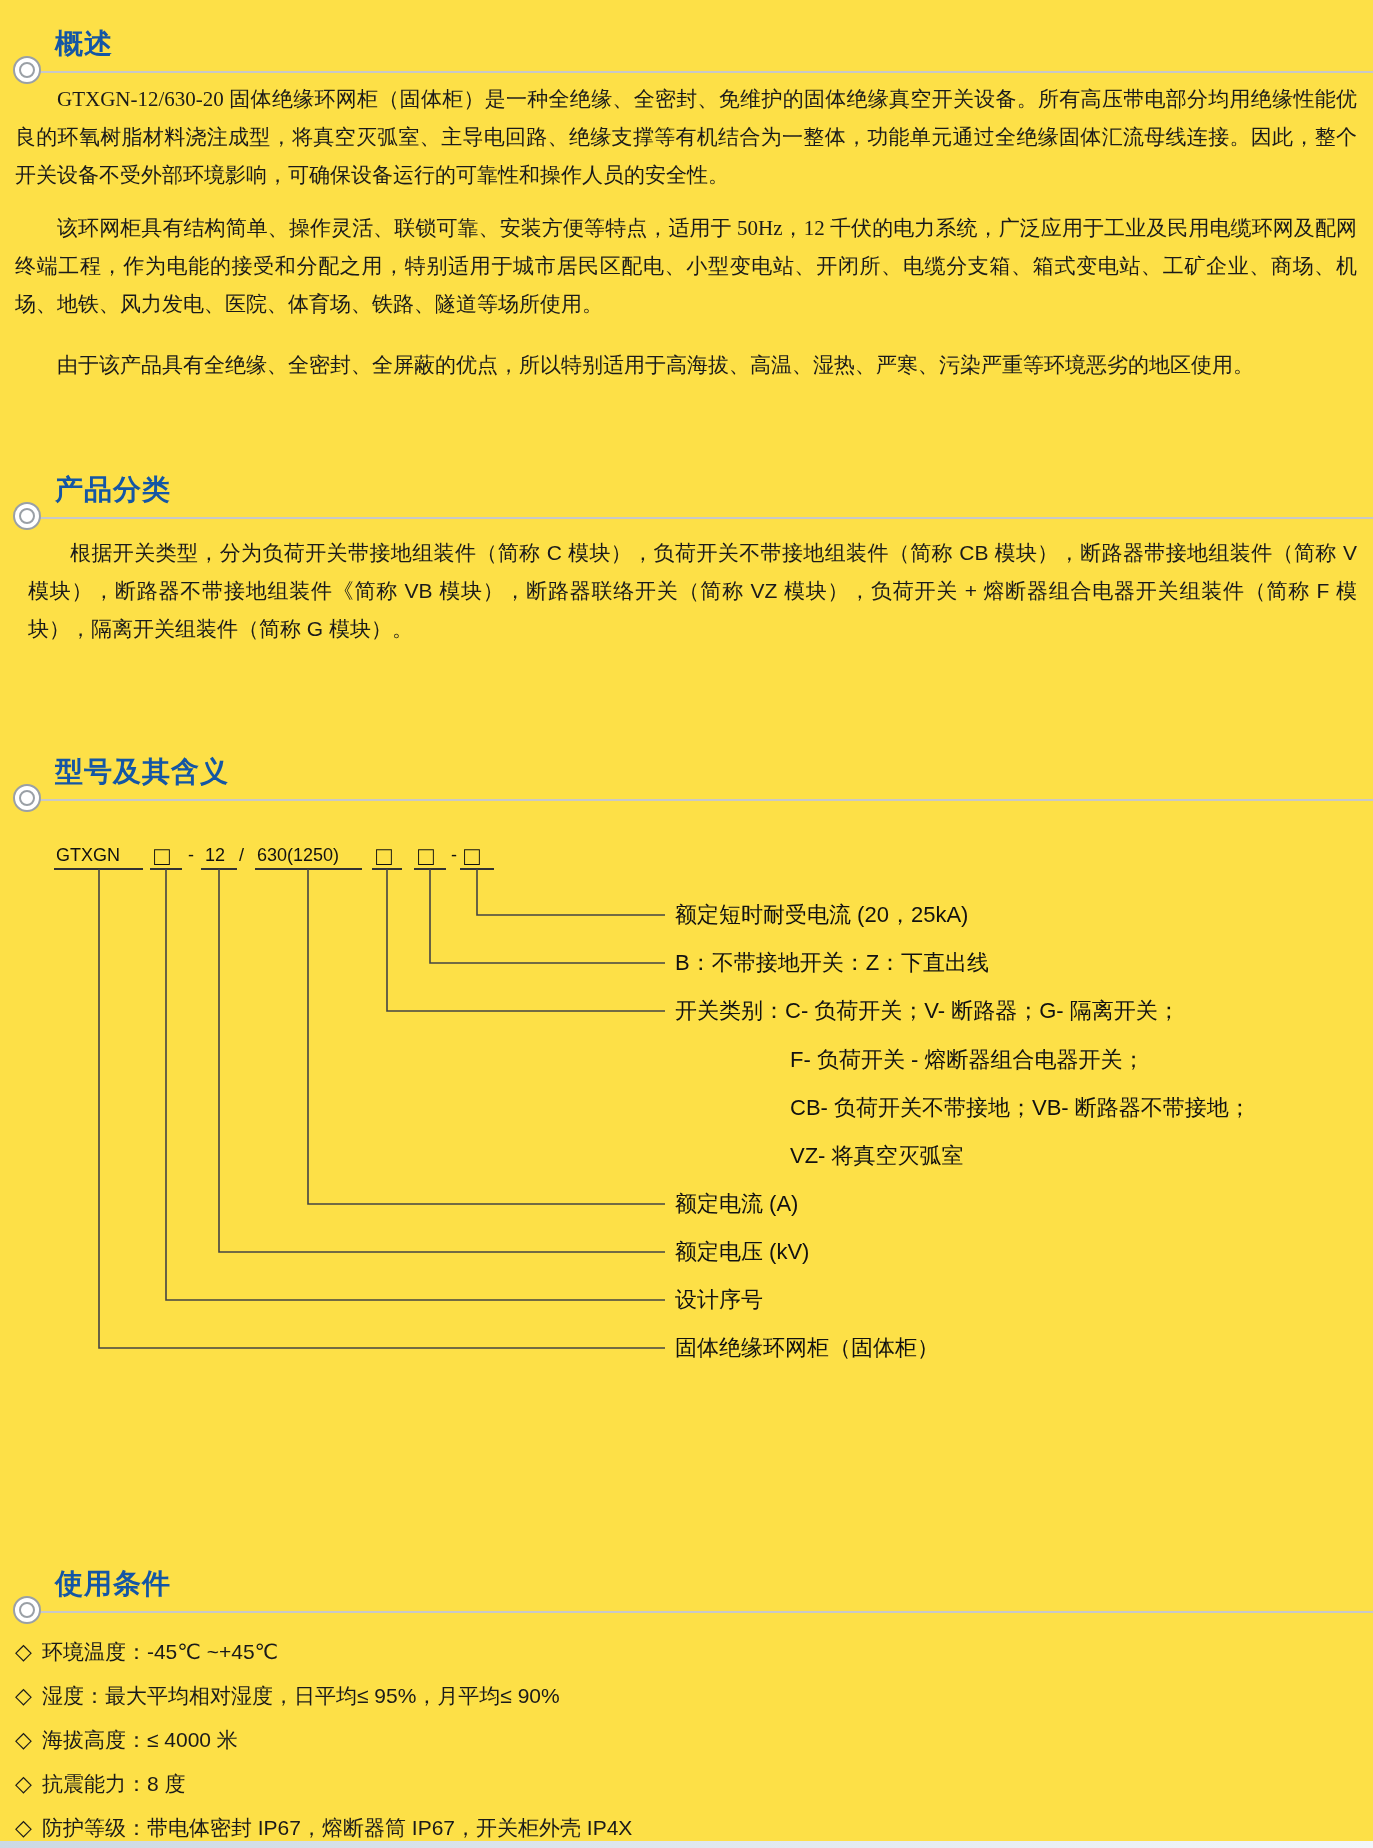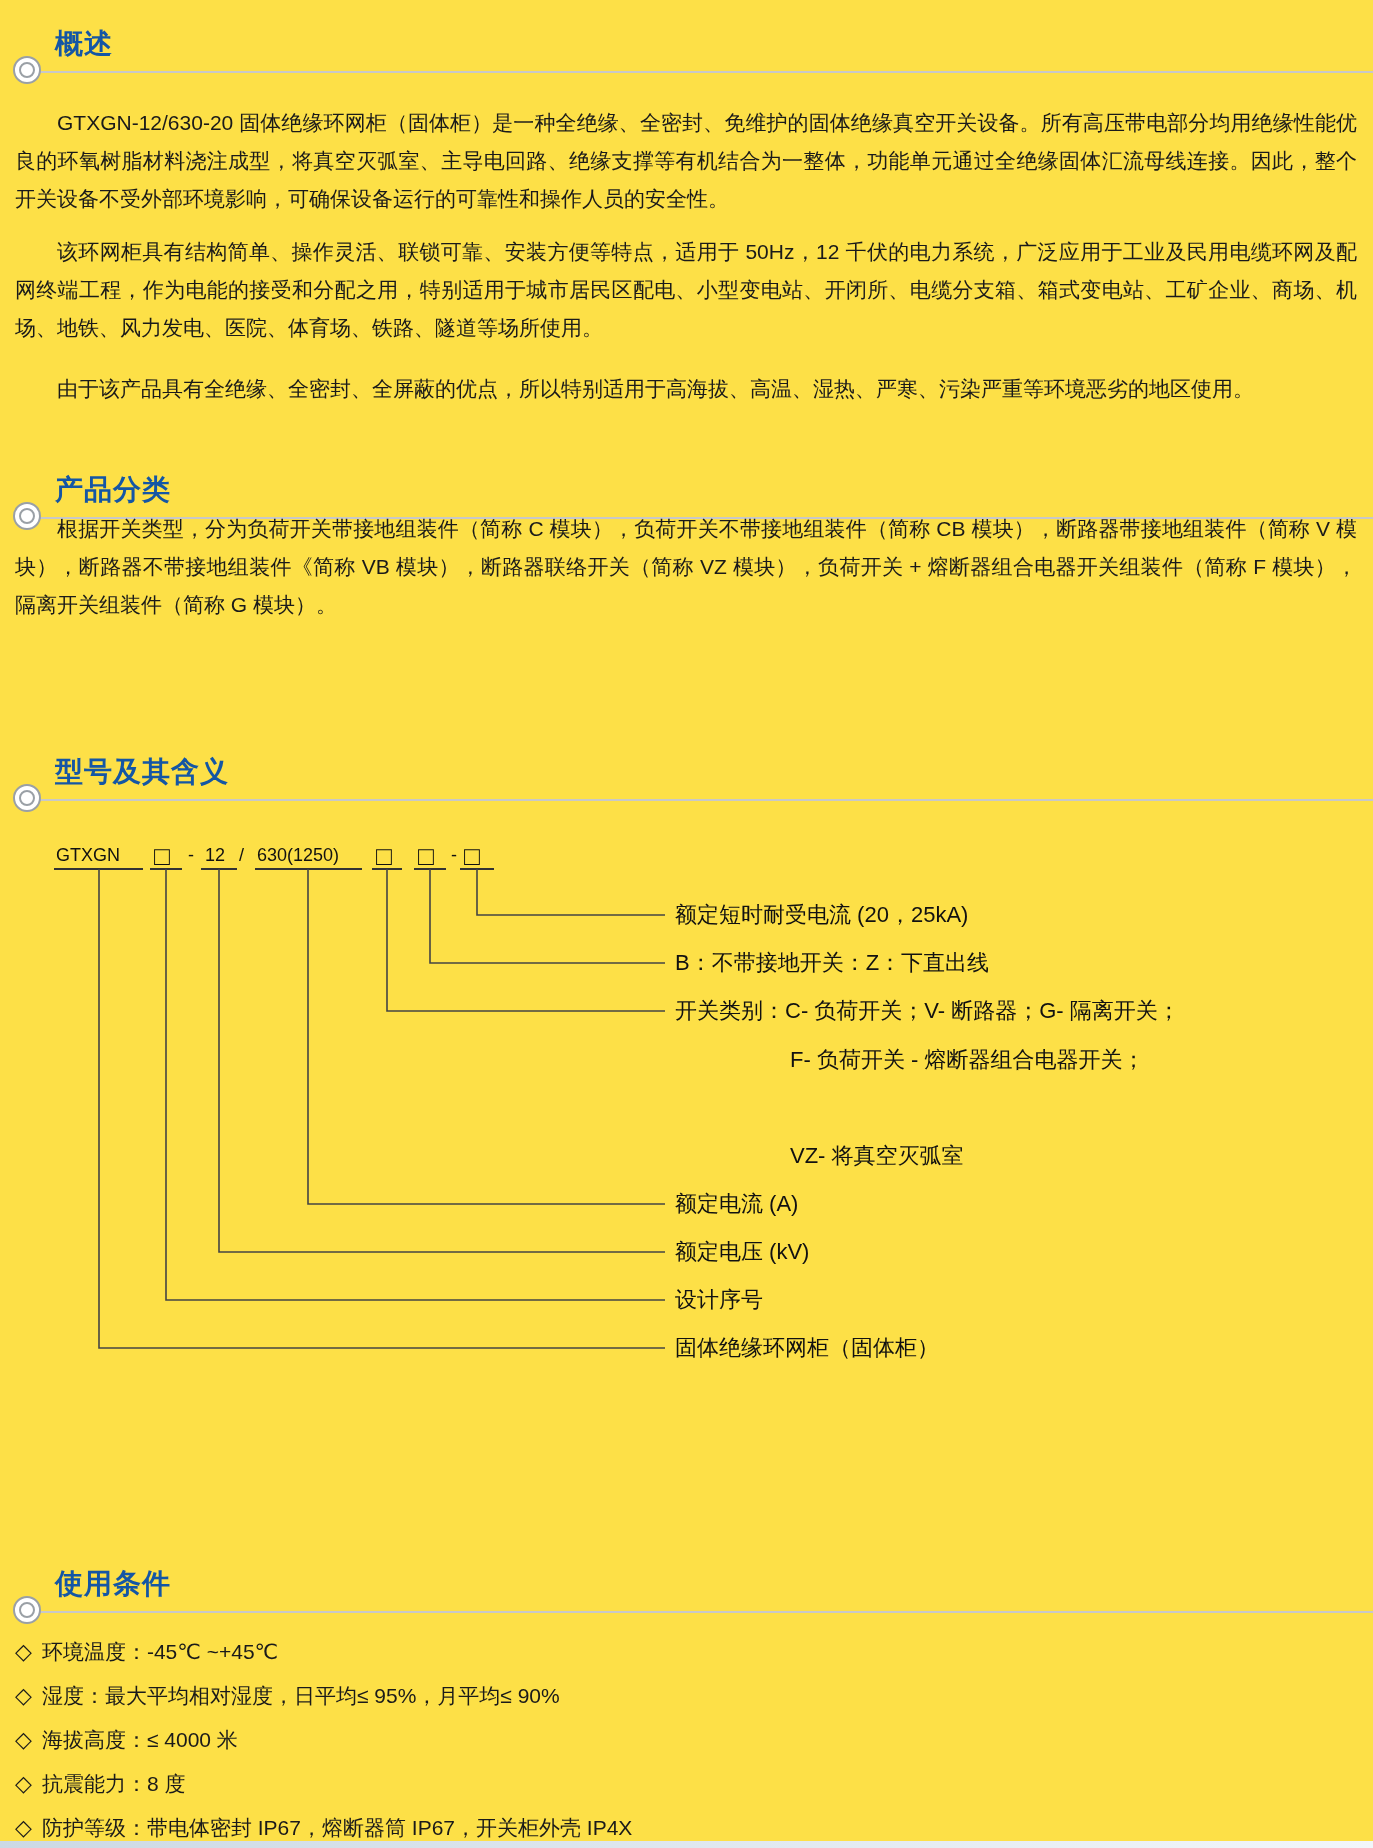--- a/index.html
+++ b/index.html
@@ -63,32 +63,32 @@
 </head>
 <body>
 
 <div class="page">
 
   <div class="sec-head" style="top:26px;">
     <div class="sec-line"></div>
     <span class="ring"></span>
     <div class="sec-title">概述</div>
   </div>
-  <div class="textblock" style="top:104px;">
+  <div class="textblock" style="top:80px;font-family:Liberation Serif, serif;">
     <p>GTXGN-12/630-20 固体绝缘环网柜（固体柜）是一种全绝缘、全密封、免维护的固体绝缘真空开关设备。所有高压带电部分均用绝缘性能优良的环氧树脂材料浇注成型，将真空灭弧室、主导电回路、绝缘支撑等有机结合为一整体，功能单元通过全绝缘固体汇流母线连接。因此，整个开关设备不受外部环境影响，可确保设备运行的可靠性和操作人员的安全性。</p>
     <p>该环网柜具有结构简单、操作灵活、联锁可靠、安装方便等特点，适用于 50Hz，12 千伏的电力系统，广泛应用于工业及民用电缆环网及配网终端工程，作为电能的接受和分配之用，特别适用于城市居民区配电、小型变电站、开闭所、电缆分支箱、箱式变电站、工矿企业、商场、机场、地铁、风力发电、医院、体育场、铁路、隧道等场所使用。</p>
     <p style="margin-top:23px;">由于该产品具有全绝缘、全密封、全屏蔽的优点，所以特别适用于高海拔、高温、湿热、严寒、污染严重等环境恶劣的地区使用。</p>
   </div>
 
   <div class="sec-head" style="top:472px;">
     <div class="sec-line"></div>
     <span class="ring"></span>
     <div class="sec-title">产品分类</div>
   </div>
-  <div class="textblock" style="top:510px;">
+  <div class="textblock" style="top:534px;margin-left:13px;">
     <p>根据开关类型，分为负荷开关带接地组装件（简称 C 模块），负荷开关不带接地组装件（简称 CB 模块），断路器带接地组装件（简称 V 模块），断路器不带接地组装件《简称 VB 模块），断路器联络开关（简称 VZ 模块），负荷开关 + 熔断器组合电器开关组装件（简称 F 模块），隔离开关组装件（简称 G 模块）。</p>
   </div>
 
   <div class="sec-head" style="top:754px;">
     <div class="sec-line"></div>
     <span class="ring"></span>
     <div class="sec-title">型号及其含义</div>
   </div>
 
   <div class="diagram">
@@ -123,20 +123,21 @@
     <span class="codeseg" style="left:257px;text-align:center;">630(1250)</span>
     <span class="codeseg codebox" style="left:376px;">□</span>
     <span class="codeseg codebox" style="left:418px;">□</span>
     <span class="codeseg" style="left:451px;">-</span>
     <span class="codeseg codebox" style="left:464px;">□</span>
 
     <div class="dlabel" style="left:675px;top:64px;">额定短时耐受电流 (20，25kA)</div>
     <div class="dlabel" style="left:675px;top:112px;">B：不带接地开关：Z：下直出线</div>
     <div class="dlabel" style="left:675px;top:160px;">开关类别：C- 负荷开关；V- 断路器；G- 隔离开关；</div>
     <div class="dlabel" style="left:790px;top:209px;">F- 负荷开关 - 熔断器组合电器开关；</div>
+    <div class="dlabel" style="left:790px;top:257px;">CB- 负荷开关不带接地；VB- 断路器不带接地；</div>
     <div class="dlabel" style="left:790px;top:305px;">VZ- 将真空灭弧室</div>
     <div class="dlabel" style="left:675px;top:353px;">额定电流 (A)</div>
     <div class="dlabel" style="left:675px;top:401px;">额定电压 (kV)</div>
     <div class="dlabel" style="left:675px;top:449px;">设计序号</div>
     <div class="dlabel" style="left:675px;top:497px;">固体绝缘环网柜（固体柜）</div>
   </div>
 
   <div class="sec-head" style="top:1566px;">
     <div class="sec-line"></div>
     <span class="ring"></span>

